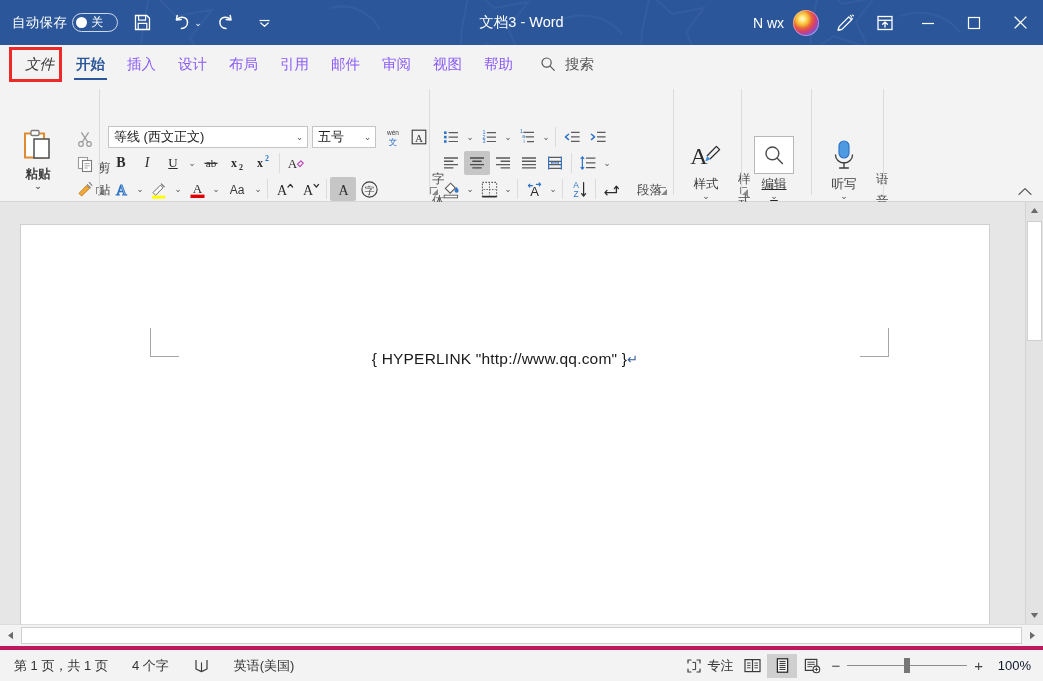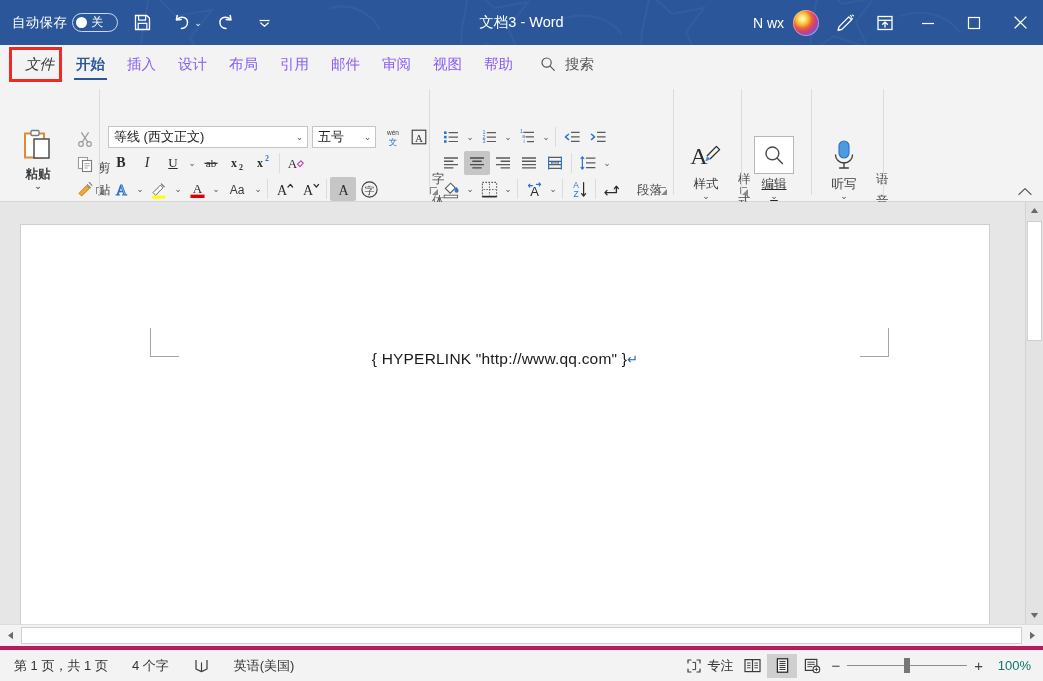--- a/index.html
+++ b/index.html
@@ -164,21 +164,21 @@
   .sb-left{display:flex;align-items:center;gap:16px;padding-left:10px;}
   .sb-right{margin-left:auto;display:flex;align-items:center;padding-right:12px;}
   .sb-item{display:flex;align-items:center;gap:5px;height:24px;padding:0 4px;}
   .viewbtn{width:30px;height:24px;display:flex;align-items:center;justify-content:center;}
   .viewbtn.active{background:#cfcfcf;}
   .zoomslider{display:flex;align-items:center;gap:7px;padding:0 4px;}
   .zline{position:relative;width:120px;height:14px;display:flex;align-items:center;}
   .zline::before{content:"";position:absolute;left:0;right:0;height:1.5px;background:#8c8c8c;}
   .zhandle{position:absolute;left:57px;width:6px;height:15px;background:#767676;}
   .zsign{font-size:15px;color:#444;line-height:1;}
-  .zpct{font-size:13px;color:#0f766e;margin-left:8px;min-width:36px;text-align:right;}
+  .zpct{font-size:13px;color:#0f172a;margin-left:8px;min-width:36px;text-align:right;}
   svg{display:block;}
 </style>
 </head>
 <body>
 
 <div class="app">
 
   <div class="titlebar">
     <svg class="tb-pattern" viewBox="0 0 1043 45" preserveAspectRatio="none">
       <g fill="none" stroke="#3b63a5" stroke-width="2">

